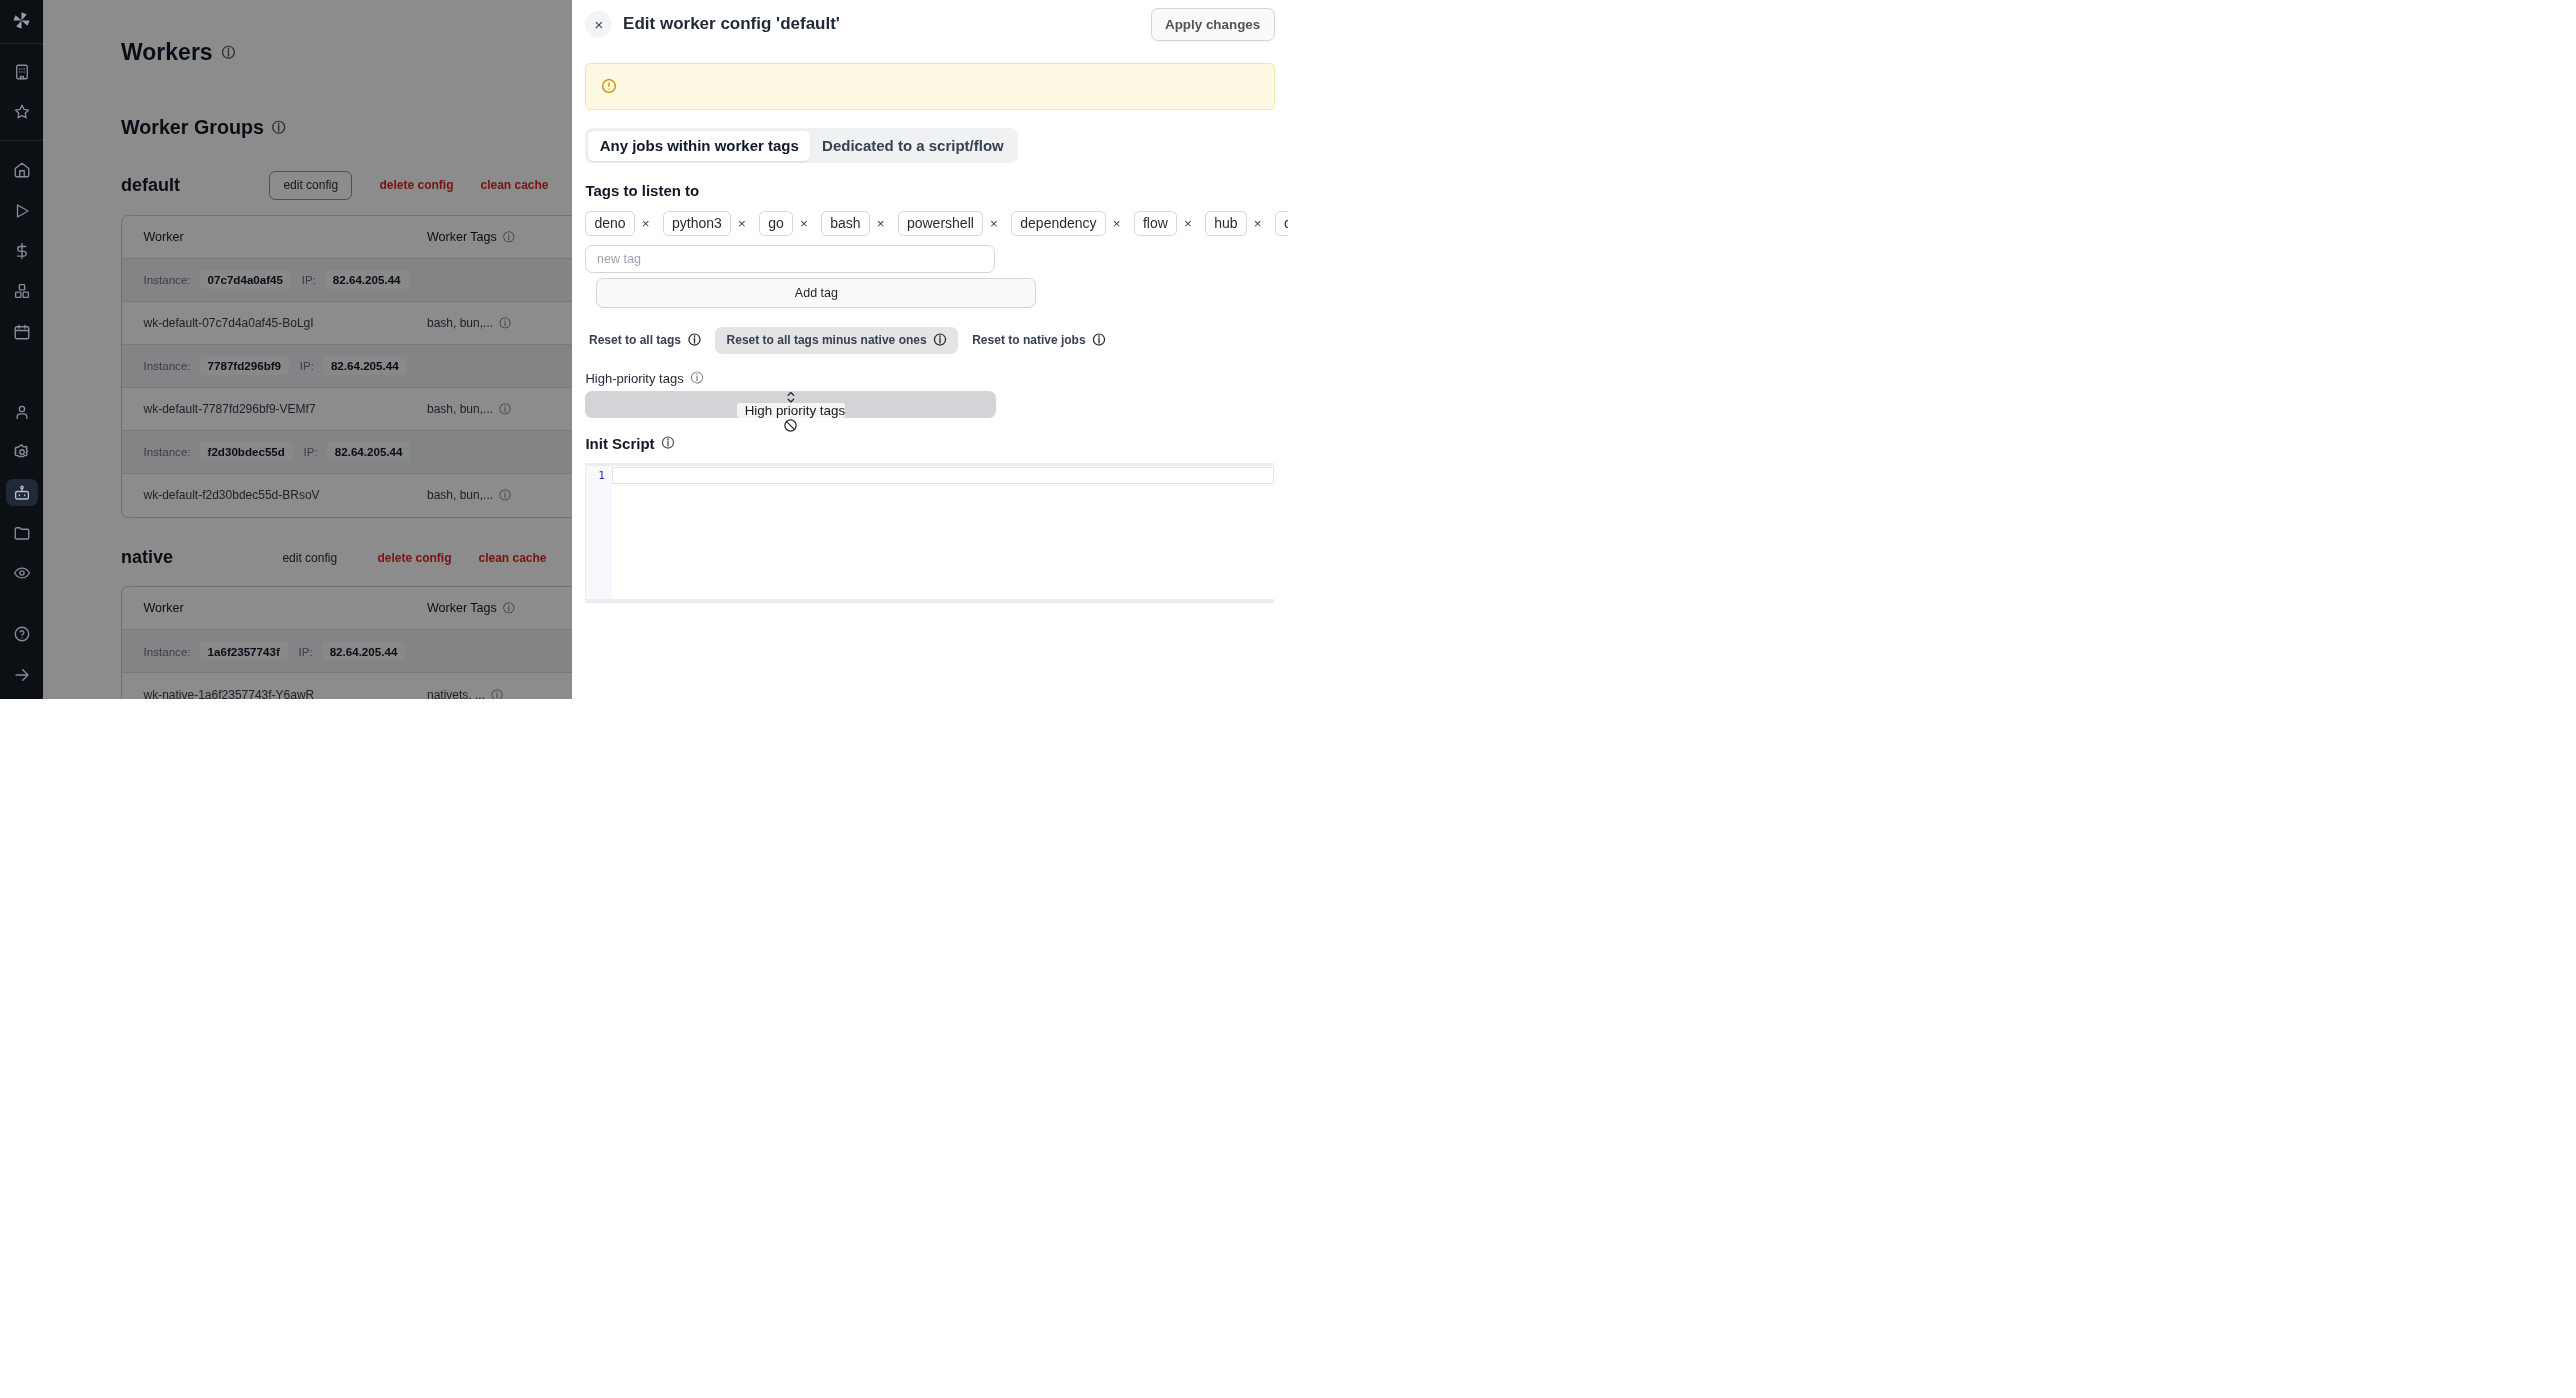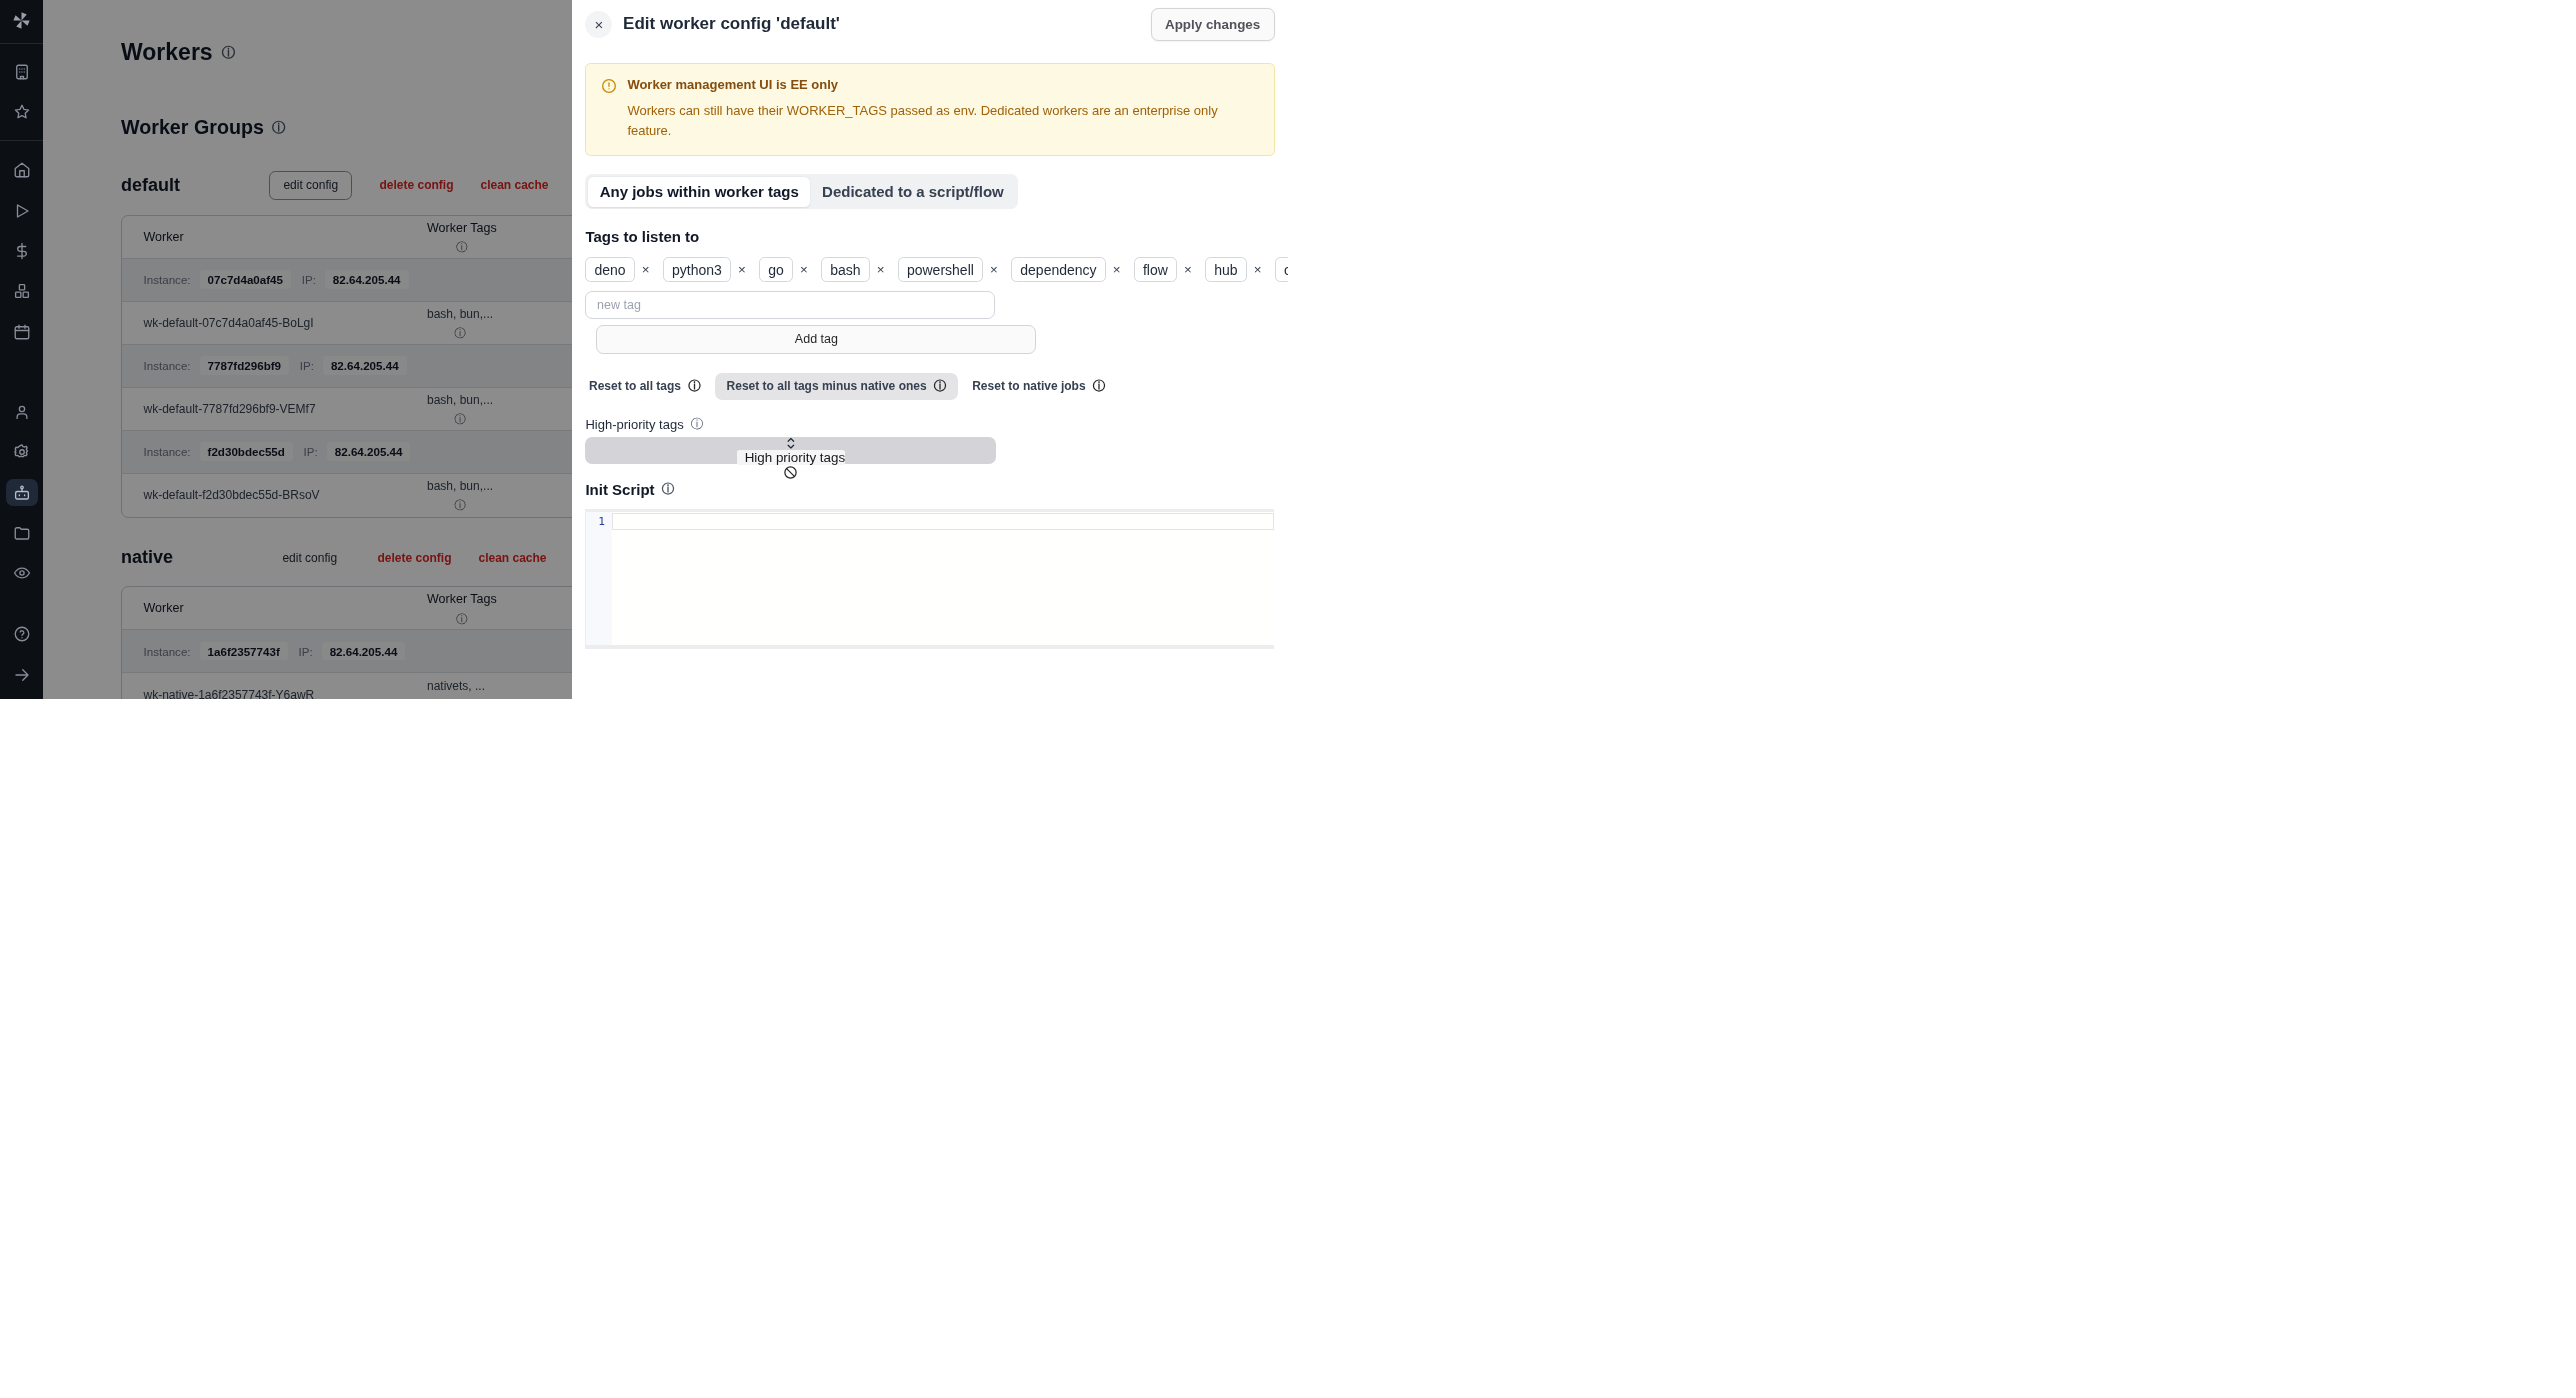--- a/index.html
+++ b/index.html
@@ -32,21 +32,21 @@
   .group-head { display:flex; align-items:center; margin-top:32px; }
   .group-name { font-size:18px; font-weight:700; color:#111827; min-width:148px; }
   .btn-edit { font-size:12px; font-weight:500; color:#1f2937; padding:6.3px 13.4px; border-radius:6.3px; }
   .btn-edit.boxed { border:0.9px solid #8b929c; background:rgba(255,255,255,.35); }
   .link-danger { font-size:12px; font-weight:600; color:#dc2626; margin-left:27px; }
   .count { font-size:12px; color:#111827; margin-left:29px; white-space:nowrap; }
   .wtable { width:547px; border:0.9px solid #c9ced6; border-radius:7.2px; margin-top:15px; overflow:hidden; background:#fff; }
   .trow { display:flex; align-items:center; height:43px; border-bottom:0.9px solid #dadde2; }
   .trow:last-child { border-bottom:none; }
   .trow .c1 { padding-left:21.5px; flex:0 0 305px; display:flex; align-items:center; }
-  .trow .c2 { display:flex; align-items:center; gap:6.3px;flex-direction:column; }
+  .trow .c2 { display:flex; align-items:center; gap:6.3px; }
   .trow.head { font-size:12.5px; font-weight:400; color:#111827; }
   .trow.inst { background:#eef0f3; }
   .inst-label { font-size:11.6px; color:#6b7280; margin-right:9px; }
   .badge { background:rgba(255,255,255,.6); border-radius:3.6px; padding:2.7px 8px; font-size:11.6px; font-weight:700; color:#111827; margin-right:10.7px; }
   .wname { font-size:12px; color:#374151; }
   .wtags { font-size:12px; color:#374151; }
 
   .overlay { position:absolute; left:43px; top:0; right:0; bottom:0; background:rgba(0,0,0,0.45); z-index:10; }
 
   
@@ -331,24 +331,20 @@
       <span class="dtitle">Edit worker config 'default'</span>
       <button class="apply-btn">Apply changes</button>
     </div>
     <div class="dbody">
       <div class="warn">
         <svg class="warn-icon" width="16" height="16" viewBox="0 0 24 24" fill="none" stroke="#ca8a04" stroke-width="2" stroke-linecap="round">
             <circle cx="12" cy="12" r="9.5"></circle>
             <path d="M12 7.5v5"></path>
             <path d="M12 16.2h.01"></path>
           </svg>
-        <div>
-          <div class="warn-title">Worker management UI is EE only</div>
-          <div class="warn-body">Workers can still have their WORKER_TAGS passed as env. Dedicated workers are an enterprise only feature.</div>
-        </div>
       </div>
 
       <div class="tabs">
         <div class="tab active">Any jobs within worker tags</div>
         <div class="tab">Dedicated to a script/flow</div>
       </div>
 
       <div class="sect-title">Tags to listen to</div>
 
       <div class="chips">

